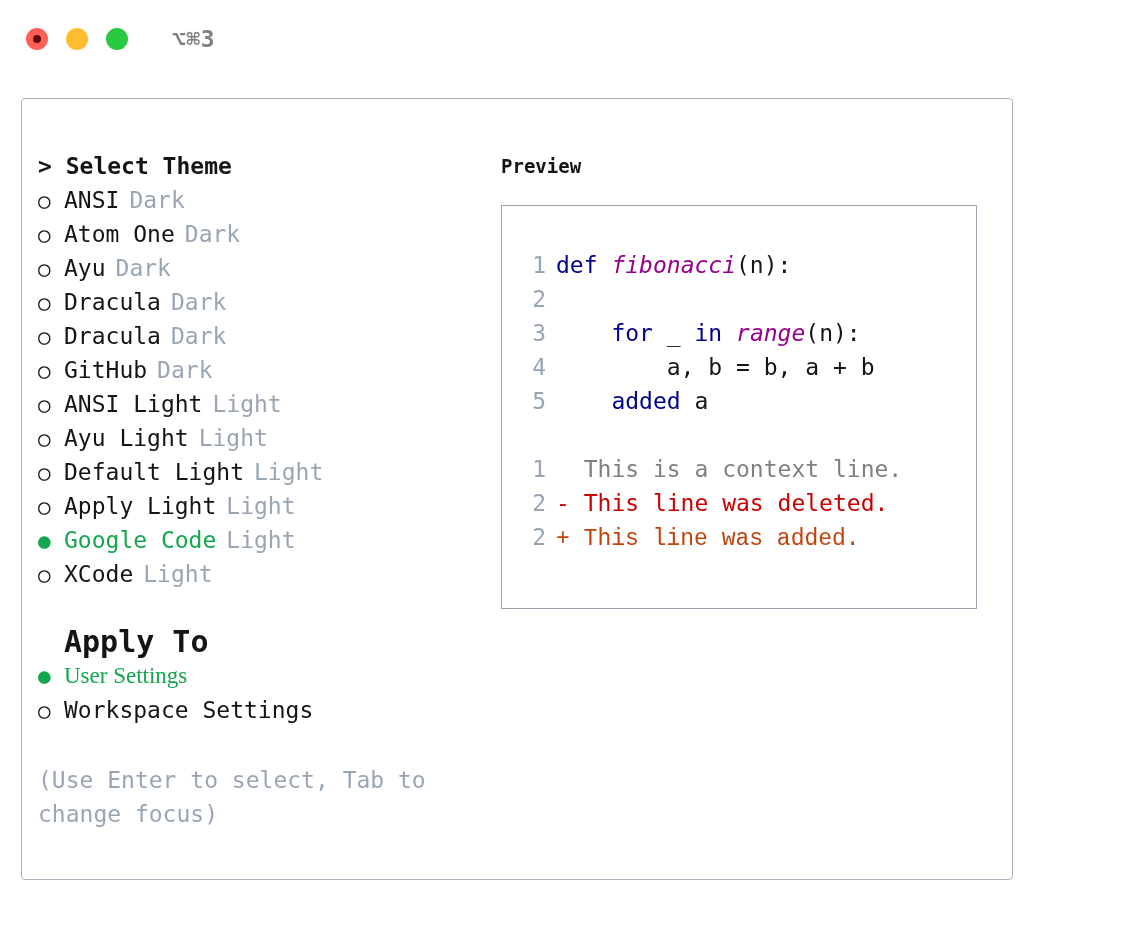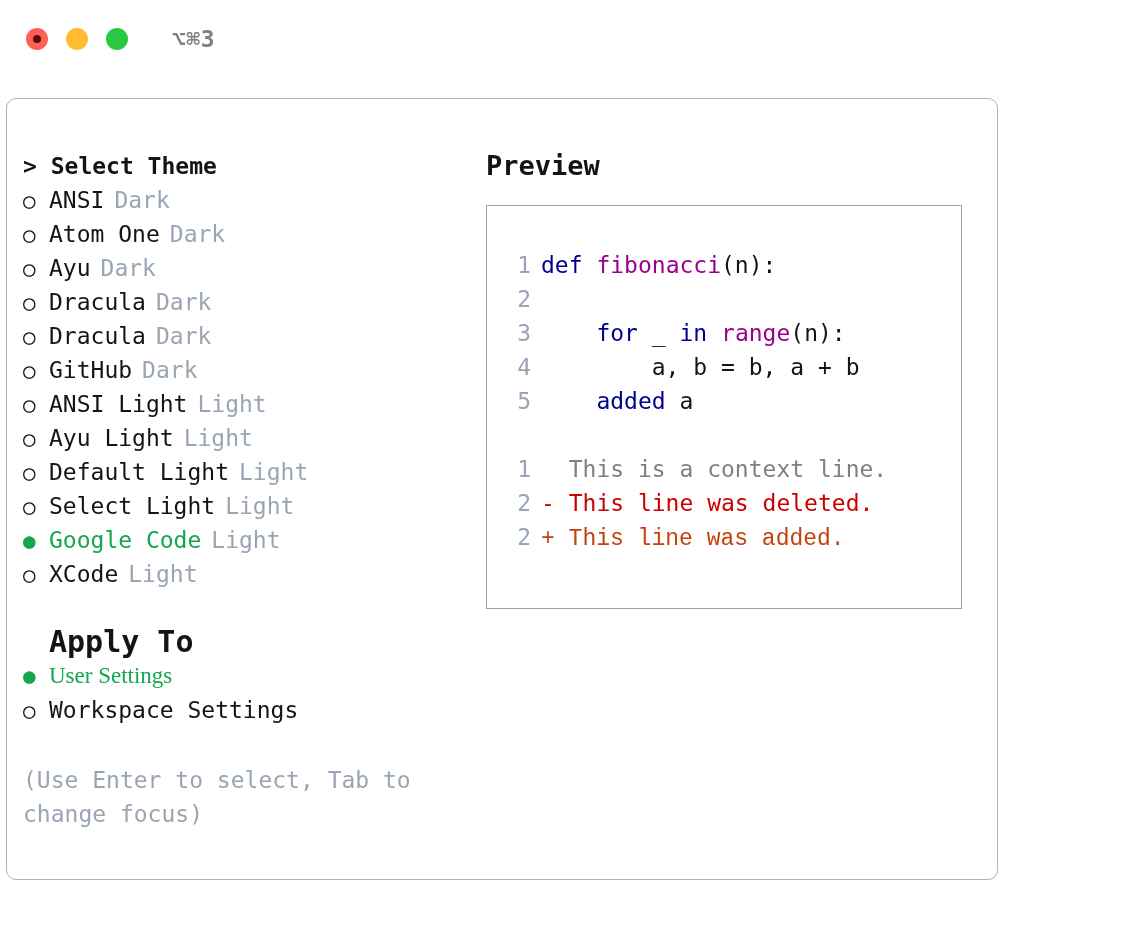--- a/index.html
+++ b/index.html
@@ -65,26 +65,26 @@
     font-size: 23px;
     font-weight: 700;
     color: #808080;
     letter-spacing: 0.5px;
     white-space: pre;
   }
 
   
   #main-panel {
     position: absolute;
-    left: 6px;
+    left: 21px;
     top: 98px;
     width: 992px;
     height: 782px;
     border: 1.5px solid #aab3bf;
-    border-radius: 10px;
+    border-radius: 4px;
     box-sizing: border-box;
     background: #ffffff;
   }
 
   
   #theme-column {
     position: absolute;
     left: 16px;
     top: 50px;
     width: 450px;
@@ -155,21 +155,21 @@
     margin-top: 36px;
     font-size: 23px;
     line-height: 34px;
     color: #9AA5B4;
     width: 420px;
     white-space: pre-wrap;
   }
 
   
   #preview-heading {
-    font-size: 27px;
+    font-size: 19px;
     font-weight: 700;
     color: #141414;
     line-height: 34px;
     white-space: pre;
   }
   #preview-box {
     margin-top: 22px;
     width: 476px;
     height: 404px;
     border: 1.5px solid #9AA5B4;
@@ -193,21 +193,21 @@
     flex: none;
   }
   .code-body {
     margin-left: 10px;
     white-space: pre;
   }
   .blank-line { height: 34px; }
 
   
   .tok-kw   { color: #00008B; text-align: center; }
-  .tok-fn   { color: #99008B; }
+  .tok-fn   { color: #99008B; font-style: italic; }
   .tok-plain{ color: #141414; }
   .tok-num  { color: #007878; }
 
   
   .diff-ctx { color: #808080; }
   .diff-del { color: #CC0000; }
   .diff-add { color: #c2410c; font-family: Liberation Mono, monospace; }
 </style>
 </head>
 <body>
@@ -230,21 +230,21 @@
       <ul id="theme-list">
           <li class="theme-row"><span class="bullet">○</span><span class="theme-name">ANSI</span><span class="theme-kind">Dark</span></li>
           <li class="theme-row"><span class="bullet">○</span><span class="theme-name">Atom One</span><span class="theme-kind">Dark</span></li>
           <li class="theme-row"><span class="bullet">○</span><span class="theme-name">Ayu</span><span class="theme-kind">Dark</span></li>
           <li class="theme-row"><span class="bullet">○</span><span class="theme-name">Dracula</span><span class="theme-kind">Dark</span></li>
           <li class="theme-row"><span class="bullet">○</span><span class="theme-name">Dracula</span><span class="theme-kind">Dark</span></li>
           <li class="theme-row"><span class="bullet">○</span><span class="theme-name">GitHub</span><span class="theme-kind">Dark</span></li>
           <li class="theme-row"><span class="bullet">○</span><span class="theme-name">ANSI Light</span><span class="theme-kind">Light</span></li>
           <li class="theme-row"><span class="bullet">○</span><span class="theme-name">Ayu Light</span><span class="theme-kind">Light</span></li>
           <li class="theme-row"><span class="bullet">○</span><span class="theme-name">Default Light</span><span class="theme-kind">Light</span></li>
-          <li class="theme-row"><span class="bullet">○</span><span class="theme-name">Select Light</span><span class="theme-kind">Light</span></li>
+          <li class="theme-row"><span class="bullet">○</span><span class="theme-name">Apply Light</span><span class="theme-kind">Light</span></li>
           <li class="theme-row selected"><span class="bullet selected">●</span><span class="theme-name">Google Code</span><span class="theme-kind">Light</span></li>
           <li class="theme-row"><span class="bullet">○</span><span class="theme-name">XCode</span><span class="theme-kind">Light</span></li>
         </ul>
 
       <div id="apply-to-block">
         <div id="apply-to-heading">Apply To</div>
         <ul id="apply-list">
             <li class="apply-row selected"><span class="bullet selected">●</span><span class="label">User Settings</span></li>
             <li class="apply-row"><span class="bullet">○</span><span class="label">Workspace Settings</span></li>
           </ul>

